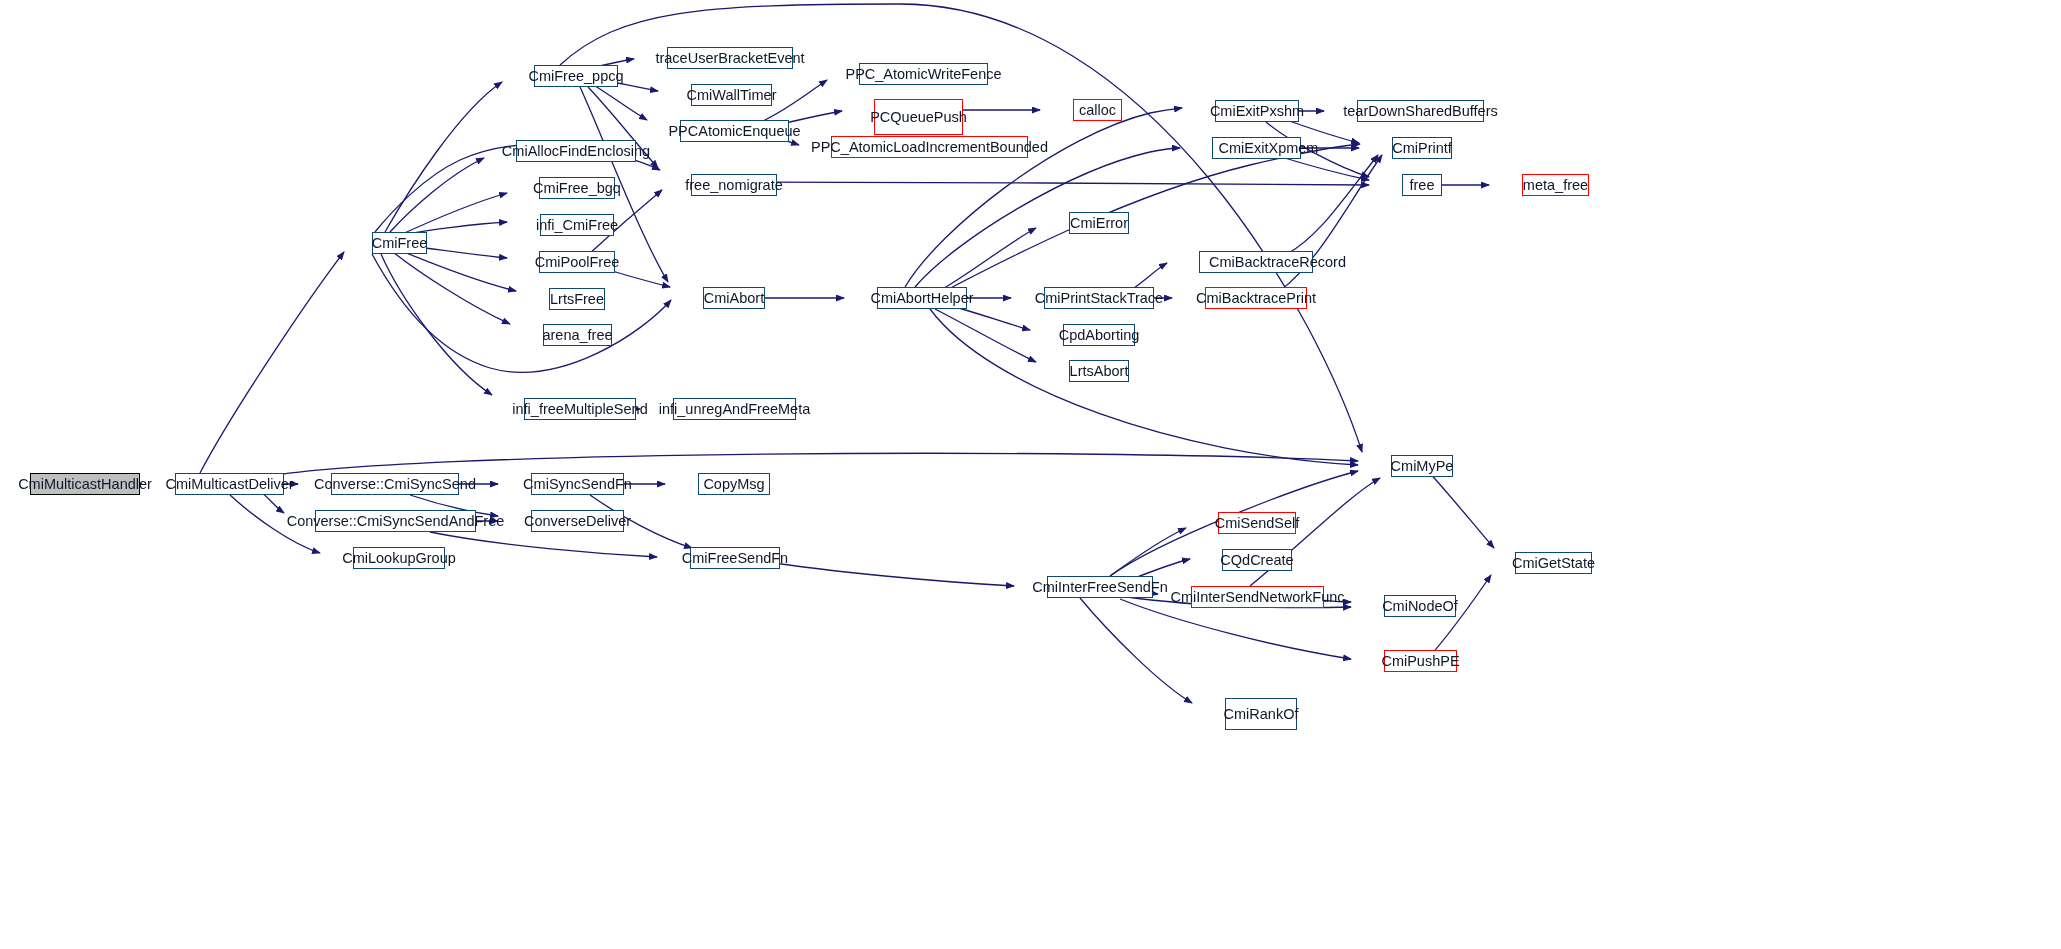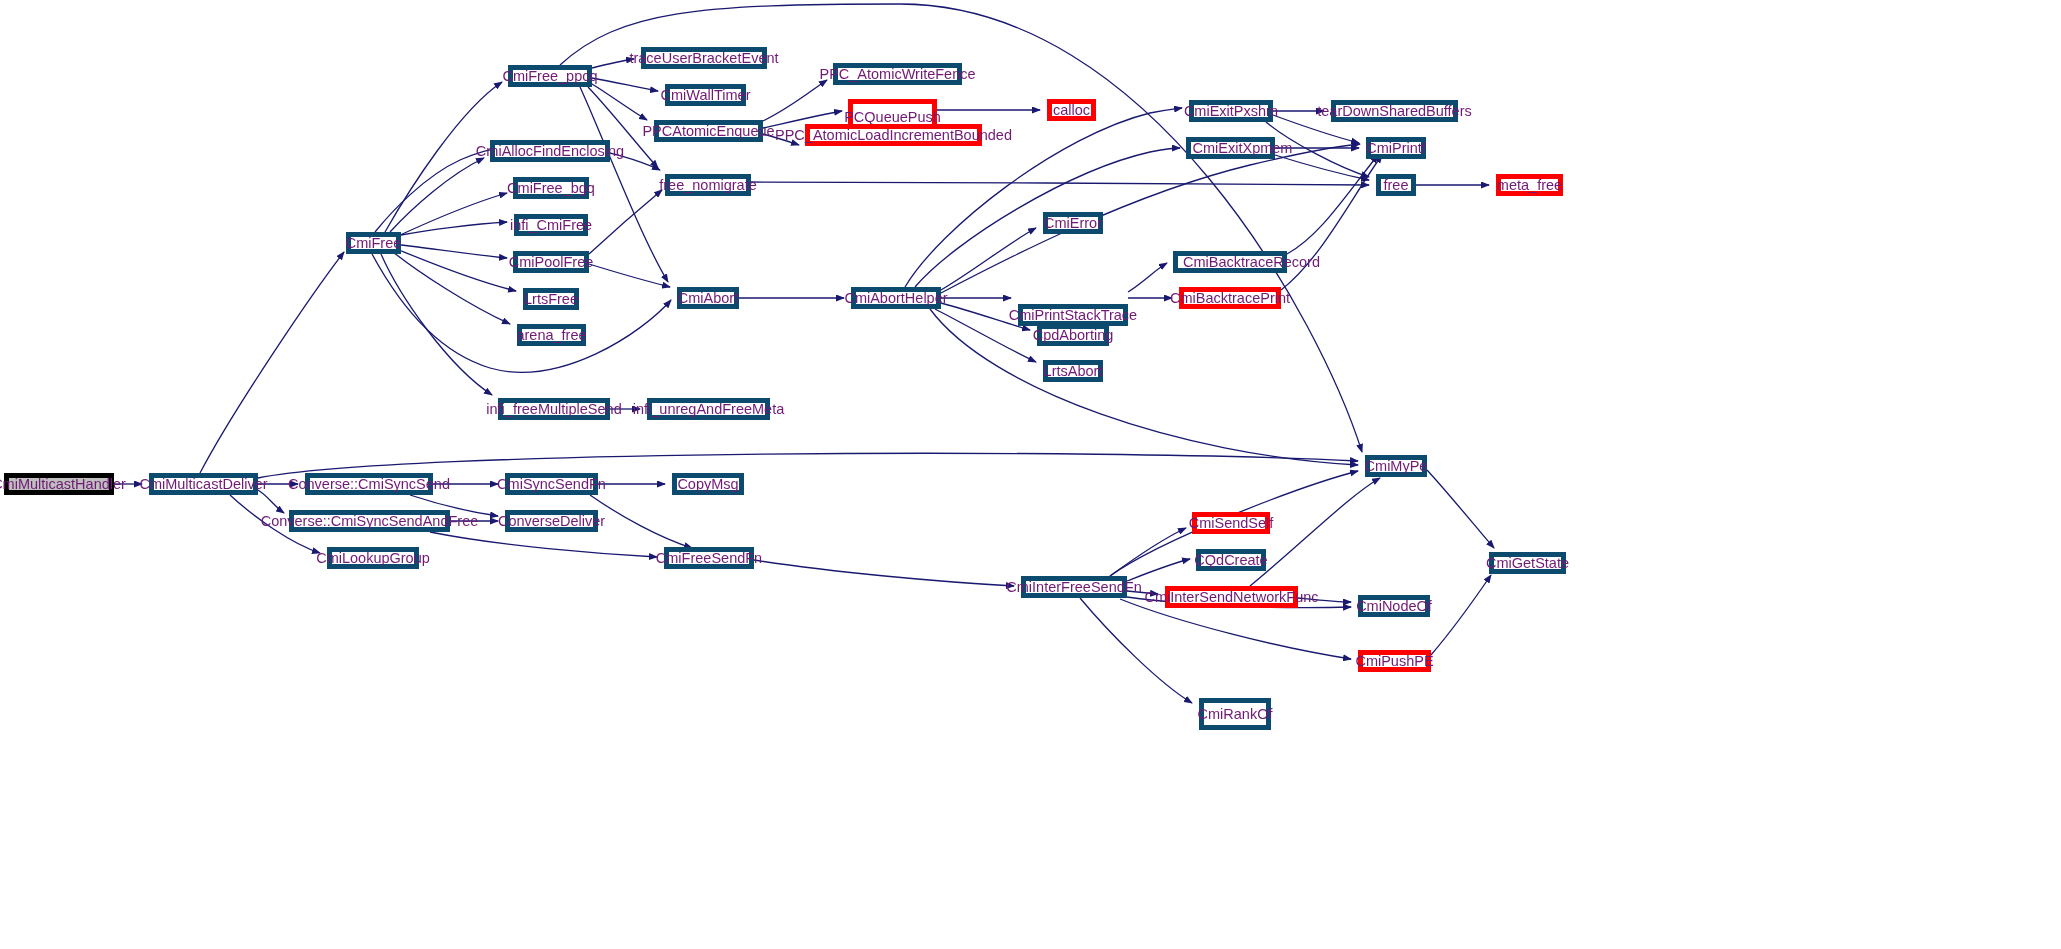--- a/index.html
+++ b/index.html
@@ -21,28 +21,29 @@
     width: 2061px;
     height: 949px;
     pointer-events: none;
   }
   .node {
     position: absolute;
     box-sizing: border-box;
     display: flex;
     align-items: center;
     justify-content: center;
-    border: 5px solid #0c4a6e;
+    border: 1px solid #0c4a6e;
     background: #ffffff;
-    color: #701a75;
+    color: #0f172a;
     font-size: 14.5px;
     line-height: 1;
     white-space: nowrap;
     letter-spacing: 0px;
     cursor: pointer;
+    margin-left: 26px;
   }
   .node.red {
     border-color: #ff0000;
   }
   .node.highlight {
     background: #bfbfbf;
     border-color: #000000;
   }
   .node-label {
     pointer-events: none;
@@ -227,33 +228,33 @@
       </div>
       <div class="node" style="left: 677px; top: 287px; width: 62px; height: 22px;">
         <span class="node-label">CmiAbort</span>
       </div>
       <div class="node" style="left: 833px; top: 63px; width: 129px; height: 22px;">
         <span class="node-label">PPC_AtomicWriteFence</span>
       </div>
       <div class="node red" style="left: 848px; top: 99px; width: 89px; height: 36px;">
         <span class="node-label">PCQueuePush</span>
       </div>
-      <div class="node red" style="left: 805px; top: 124px; width: 177px; height: 22px;">
+      <div class="node red" style="left: 805px; top: 136px; width: 197px; height: 22px;">
         <span class="node-label">PPC_AtomicLoadIncrementBounded</span>
       </div>
       <div class="node red" style="left: 1047px; top: 99px; width: 49px; height: 22px;">
         <span class="node-label">calloc</span>
       </div>
       <div class="node" style="left: 851px; top: 287px; width: 90px; height: 22px;">
         <span class="node-label">CmiAbortHelper</span>
       </div>
       <div class="node" style="left: 1043px; top: 212px; width: 60px; height: 22px;">
         <span class="node-label">CmiError</span>
       </div>
-      <div class="node" style="left: 1018px; top: 304px; width: 110px; height: 22px;">
+      <div class="node" style="left: 1018px; top: 287px; width: 110px; height: 22px;">
         <span class="node-label">CmiPrintStackTrace</span>
       </div>
       <div class="node" style="left: 1037px; top: 324px; width: 72px; height: 22px;">
         <span class="node-label">CpdAborting</span>
       </div>
       <div class="node" style="left: 1043px; top: 360px; width: 60px; height: 22px;">
         <span class="node-label">LrtsAbort</span>
       </div>
       <div class="node" style="left: 1173px; top: 251px; width: 114px; height: 22px; padding-left: 43px;">
         <span class="node-label">CmiBacktraceRecord</span>

